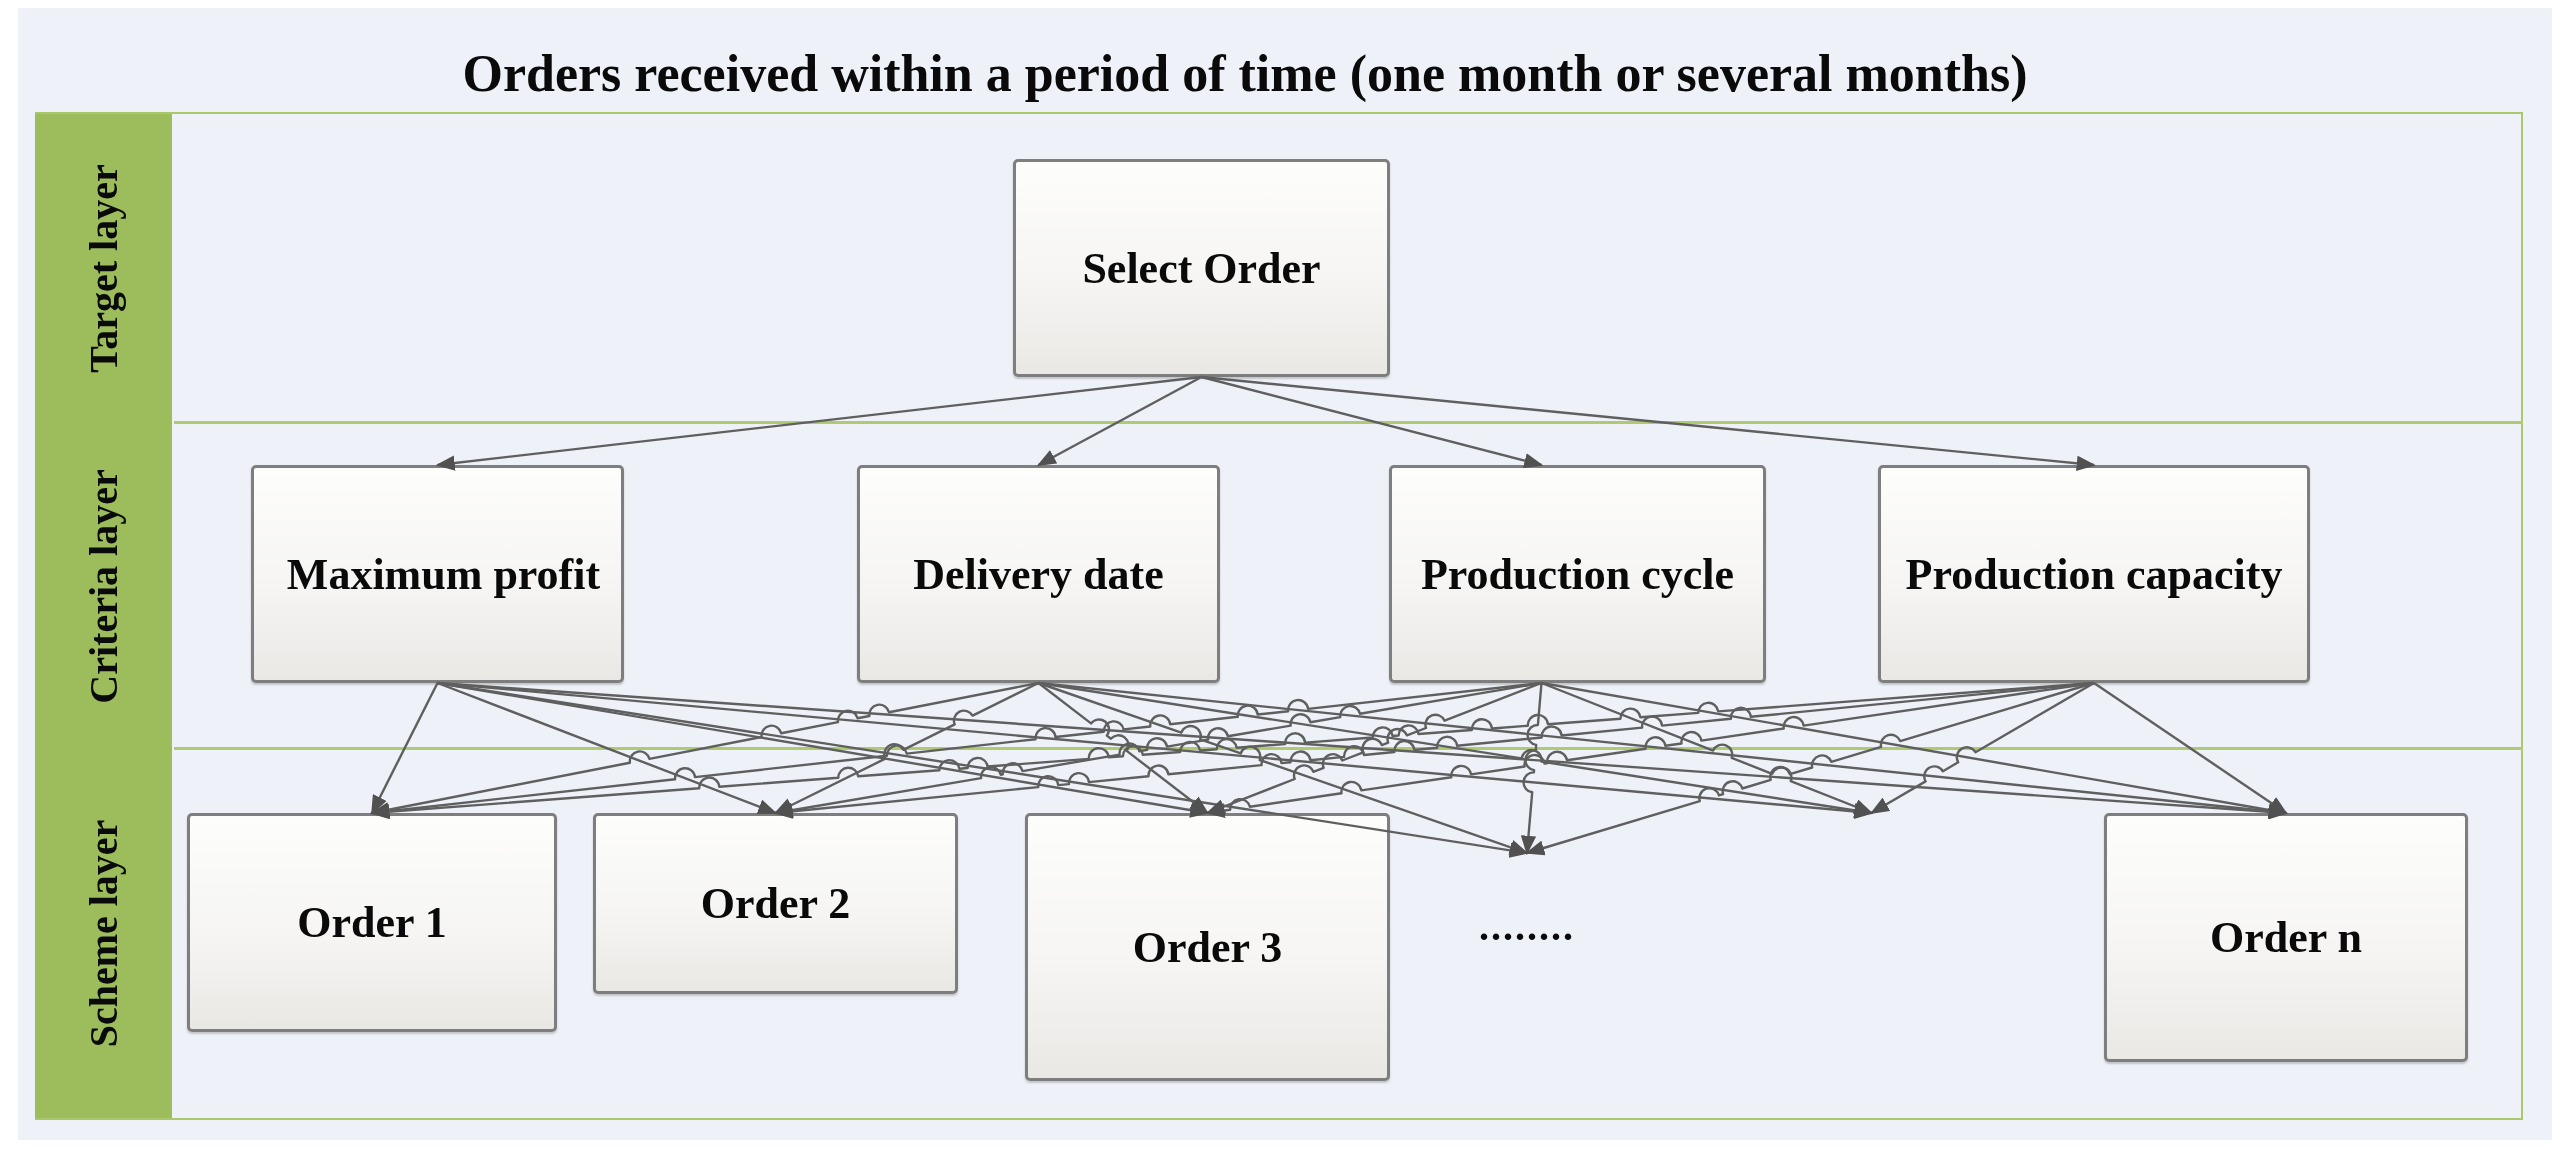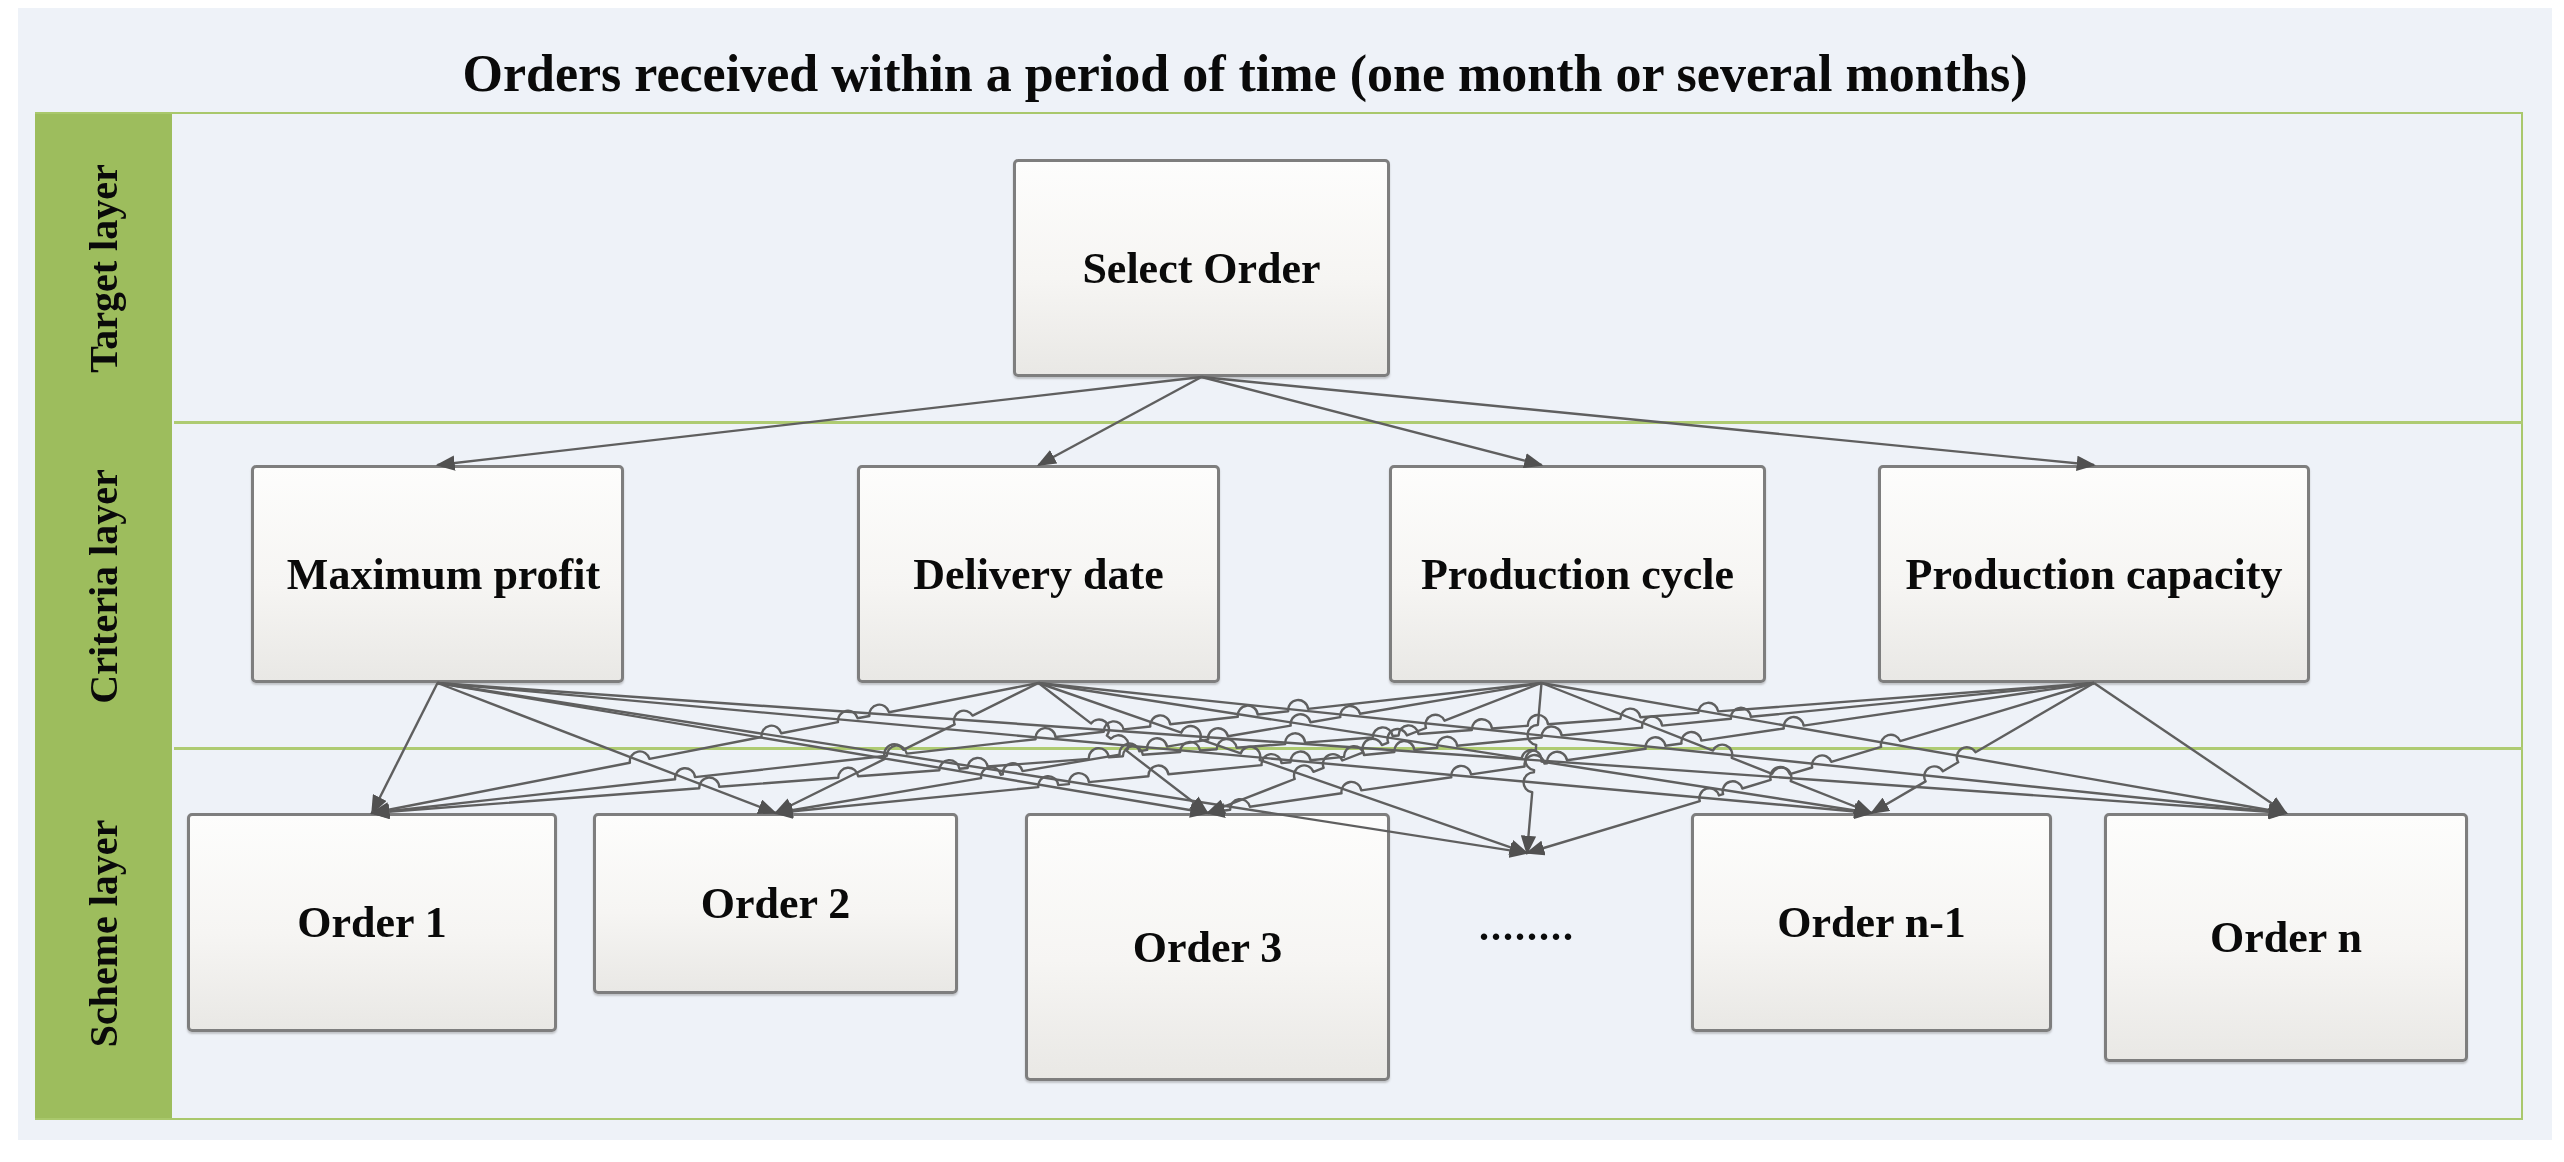--- a/index.html
+++ b/index.html
@@ -73,21 +73,20 @@
 
   <div class="node" style="left:251px;top:465px;width:373px;height:218px;padding-left:12px;">Maximum profit</div>
   <div class="node" style="left:857px;top:465px;width:363px;height:218px;">Delivery date</div>
   <div class="node" style="left:1353px;top:465px;width:377px;height:218px;margin-left:36px;">Production cycle</div>
   <div class="node" style="left:1878px;top:465px;width:432px;height:218px;">Production capacity</div>
 
   <div class="node" style="left:187px;top:813px;width:370px;height:219px;">Order 1</div>
   <div class="node" style="left:593px;top:813px;width:365px;height:181px;">Order 2</div>
   <div class="node" style="left:1025px;top:813px;width:365px;height:268px;">Order 3</div>
   <div class="dots">........</div>
-  <div class="node" style="left:1691px;top:813px;width:361px;height:219px;">Order n-1</div>
   <div class="node" style="left:2104px;top:813px;width:364px;height:249px;">Order n</div>
 
   <svg class="overlay" id="edges" viewBox="0 0 2564 1162" xmlns="http://www.w3.org/2000/svg">
     <defs>
       <marker id="arrow" viewBox="0 0 10 8" refX="9" refY="4" markerWidth="8" markerHeight="6.4" orient="auto">
         <path d="M0,0 L10,4 L0,8 z" fill="#515151"></path>
       </marker>
     </defs>
   <path d="M 1201.5 377 L 437.5 465" fill="none" stroke="#5f5f5f" stroke-width="2.4" stroke-linejoin="round" marker-end="url(#arrow)"></path>
       <path d="M 1201.5 377 L 1038.5 465" fill="none" stroke="#5f5f5f" stroke-width="2.4" stroke-linejoin="round" marker-end="url(#arrow)"></path>

